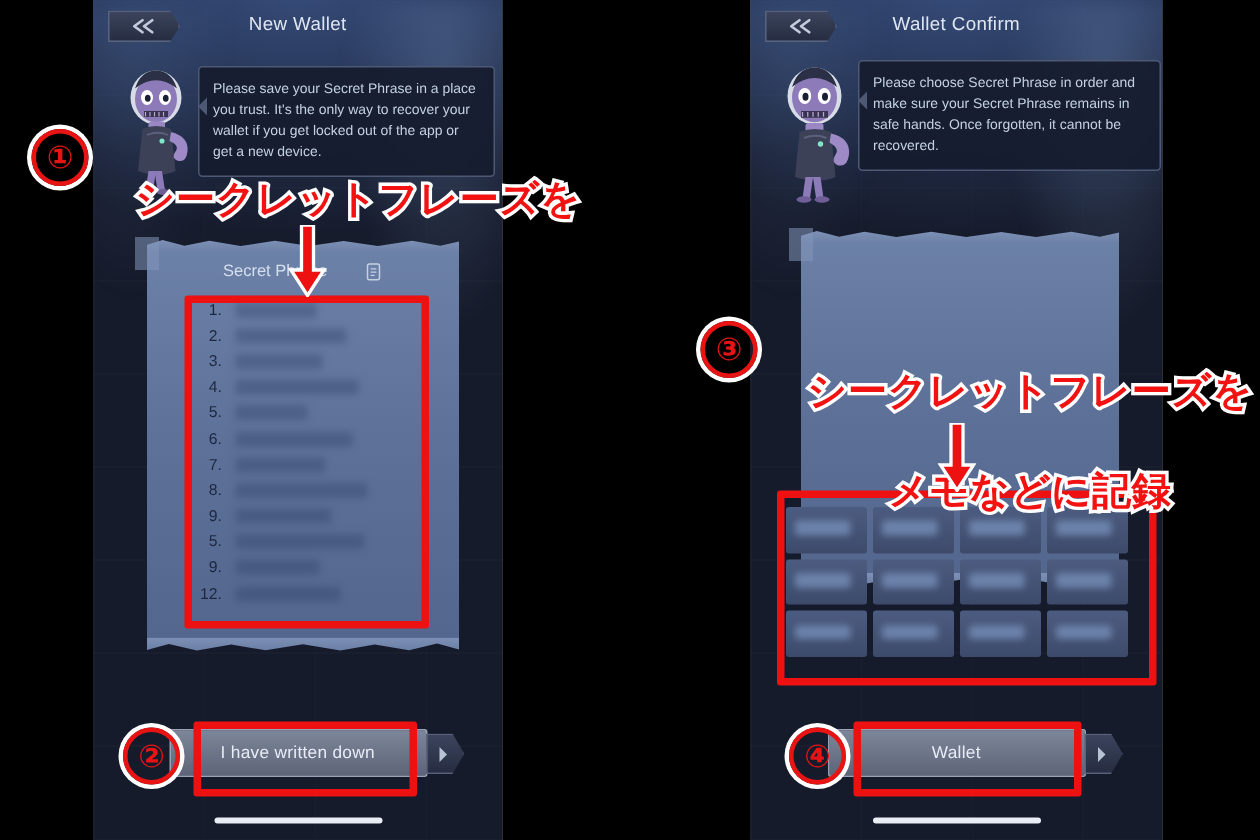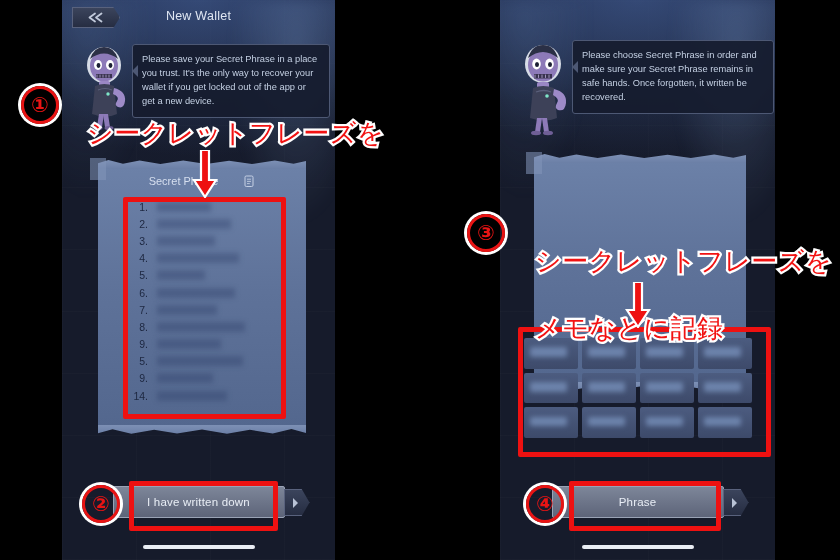--- a/index.html
+++ b/index.html
@@ -101,24 +101,24 @@
        background:linear-gradient(180deg,#3b445c,#262d42);border:1px solid #59627d;
        clip-path:polygon(0 0,70% 0,100% 50%,70% 100%,0 100%);
        display:flex;align-items:center;justify-content:center;}
   .cta-arrow i{display:block;width:0;height:0;border:5px solid transparent;
        border-left-color:#b9c3d6;margin-left:3px;}
   .homebar{position:absolute;bottom:11px;left:50%;transform:translateX(-50%);
        width:112px;height:4px;background:#e9edf4;border-radius:3px;z-index:7;}
 
   
   .redbox{position:absolute;z-index:20;border:5px solid #ee1111;border-radius:2px;}
-  .jp{position:absolute;z-index:22;color:#f21212;font-size:26px;font-weight:normal;
+  .jp{position:absolute;z-index:22;color:#f21212;font-size:26px;font-weight:bold;
       line-height:1.28;white-space:pre;letter-spacing:.5px;
       font-family:"DejaVu Sans",sans-serif;
-      -webkit-text-stroke:4.5px #fff;paint-order:stroke fill;}
+      -webkit-text-stroke:4.5px #fff;paint-order:stroke fill;text-align:center;}
   .circ{position:absolute;z-index:23;width:32px;height:32px;border-radius:50%;
       border:3.5px solid #e81414;background:transparent;
       display:flex;align-items:center;justify-content:center;
       color:#e81414;font-size:21px;font-weight:bold;
       font-family:"DejaVu Sans",sans-serif;
       box-shadow:0 0 0 3px #fff;}
   .circ span{-webkit-text-stroke:0;}
   .arrow{position:absolute;z-index:22;}
 </style>
 </head>
@@ -217,41 +217,50 @@
         </div>
         <div class="li">
           <span class="n">5.</span>
           <span class="blur" style="width: 86px;"></span>
         </div>
         <div class="li">
           <span class="n">9.</span>
           <span class="blur" style="width: 56px;"></span>
         </div>
         <div class="li">
-          <span class="n">14.</span>
+          <span class="n">12.</span>
           <span class="blur" style="width: 70px;"></span>
         </div>
       </div>
 
     <div class="cta-wrap">
       <div class="cta">
         <span>I have written down</span>
         <div class="cta-arrow">
           <i></i>
         </div>
       </div>
     </div>
     <div class="homebar"></div>
   </div>
 
   <div class="phone right">
     <div class="bg"></div>
     <div class="haze"></div>
     <div class="haze2"></div>
 
+    <div class="hdr">
+      <div class="back">
+        <svg viewBox="0 0 20 11">
+          <path d="M9 1.5 L3.5 5.5 L9 9.5" stroke="#c2cadb" stroke-width="1.8" fill="none" stroke-linecap="round" stroke-linejoin="round"></path>
+          <path d="M15.5 1.5 L10 5.5 L15.5 9.5" stroke="#c2cadb" stroke-width="1.8" fill="none" stroke-linecap="round" stroke-linejoin="round"></path>
+        </svg>
+      </div>
+      <div class="title">Wallet Confirm</div>
+    </div>
 
     <svg class="avatar" viewBox="0 0 62 100">
       <ellipse cx="29" cy="28" rx="18" ry="19" fill="#e6eaf3" opacity=".92"></ellipse>
       <ellipse cx="29" cy="29" rx="15" ry="16.5" fill="#8d7ab8"></ellipse>
       <path d="M14 22 q15 -12 30 0 q-4 -13 -15 -13 q-11 0 -15 13Z" fill="#2b3046"></path>
       <ellipse cx="22.5" cy="28" rx="4.3" ry="5.4" fill="#fff"></ellipse>
       <ellipse cx="35.5" cy="28" rx="4.3" ry="5.4" fill="#fff"></ellipse>
       <ellipse cx="23" cy="28.5" rx="2" ry="2.6" fill="#1b1f33"></ellipse>
       <ellipse cx="36" cy="28.5" rx="2" ry="2.6" fill="#1b1f33"></ellipse>
       <path d="M20 38 h18 v4.5 h-18Z" fill="#3a3350"></path>
@@ -260,21 +269,21 @@
       <path d="M19 52 q10 -4 21 0 l3 30 q-12 5 -27 0Z" fill="#3d4158"></path>
       <path d="M22 56 q8 -3 15 0" stroke="#5b607c" stroke-width="1.3" fill="none"></path>
       <circle cx="33" cy="60" r="1.8" fill="#7fe6c8"></circle>
       <path d="M40 53 q13 3 12 14 q-1 9 -8 7 q-4 -2 -1 -7 q3 -4 -4 -8Z" fill="#9d8ac7"></path>
       <path d="M23 82 l-2 14 h5 l2 -14Z" fill="#8d7ab8"></path>
       <path d="M33 82 l2 14 h-5 l-2 -14Z" fill="#8d7ab8"></path>
       <ellipse cx="22" cy="97" rx="5" ry="2.2" fill="#6f5f96"></ellipse>
       <ellipse cx="34" cy="97" rx="5" ry="2.2" fill="#6f5f96"></ellipse>
     </svg>
 
-    <div class="bubble">Please choose Secret Phrase in order and make sure your Secret Phrase remains in safe hands. Once forgotten, it written be recovered.</div>
+    <div class="bubble">Please choose Secret Phrase in order and make sure your Secret Phrase remains in safe hands. Once forgotten, it cannot be recovered.</div>
 
     <div class="tab"></div>
     <div class="scroll">
       <div class="torn-t"></div>
       <div class="torn-b"></div>
     </div>
 
     <div class="grid" id="word-grid">
         <div class="cell"></div>
         <div class="cell"></div>
@@ -285,21 +294,21 @@
         <div class="cell"></div>
         <div class="cell"></div>
         <div class="cell"></div>
         <div class="cell"></div>
         <div class="cell"></div>
         <div class="cell"></div>
       </div>
 
     <div class="cta-wrap">
       <div class="cta">
-        <span>Phrase</span>
+        <span>Wallet</span>
         <div class="cta-arrow">
           <i></i>
         </div>
       </div>
     </div>
     <div class="homebar"></div>
   </div>
 
   <div class="redbox" style="left:123px;top:197px;width:153px;height:212px;"></div>
   <div class="redbox" style="left:129px;top:481px;width:139px;height:40px;"></div>

